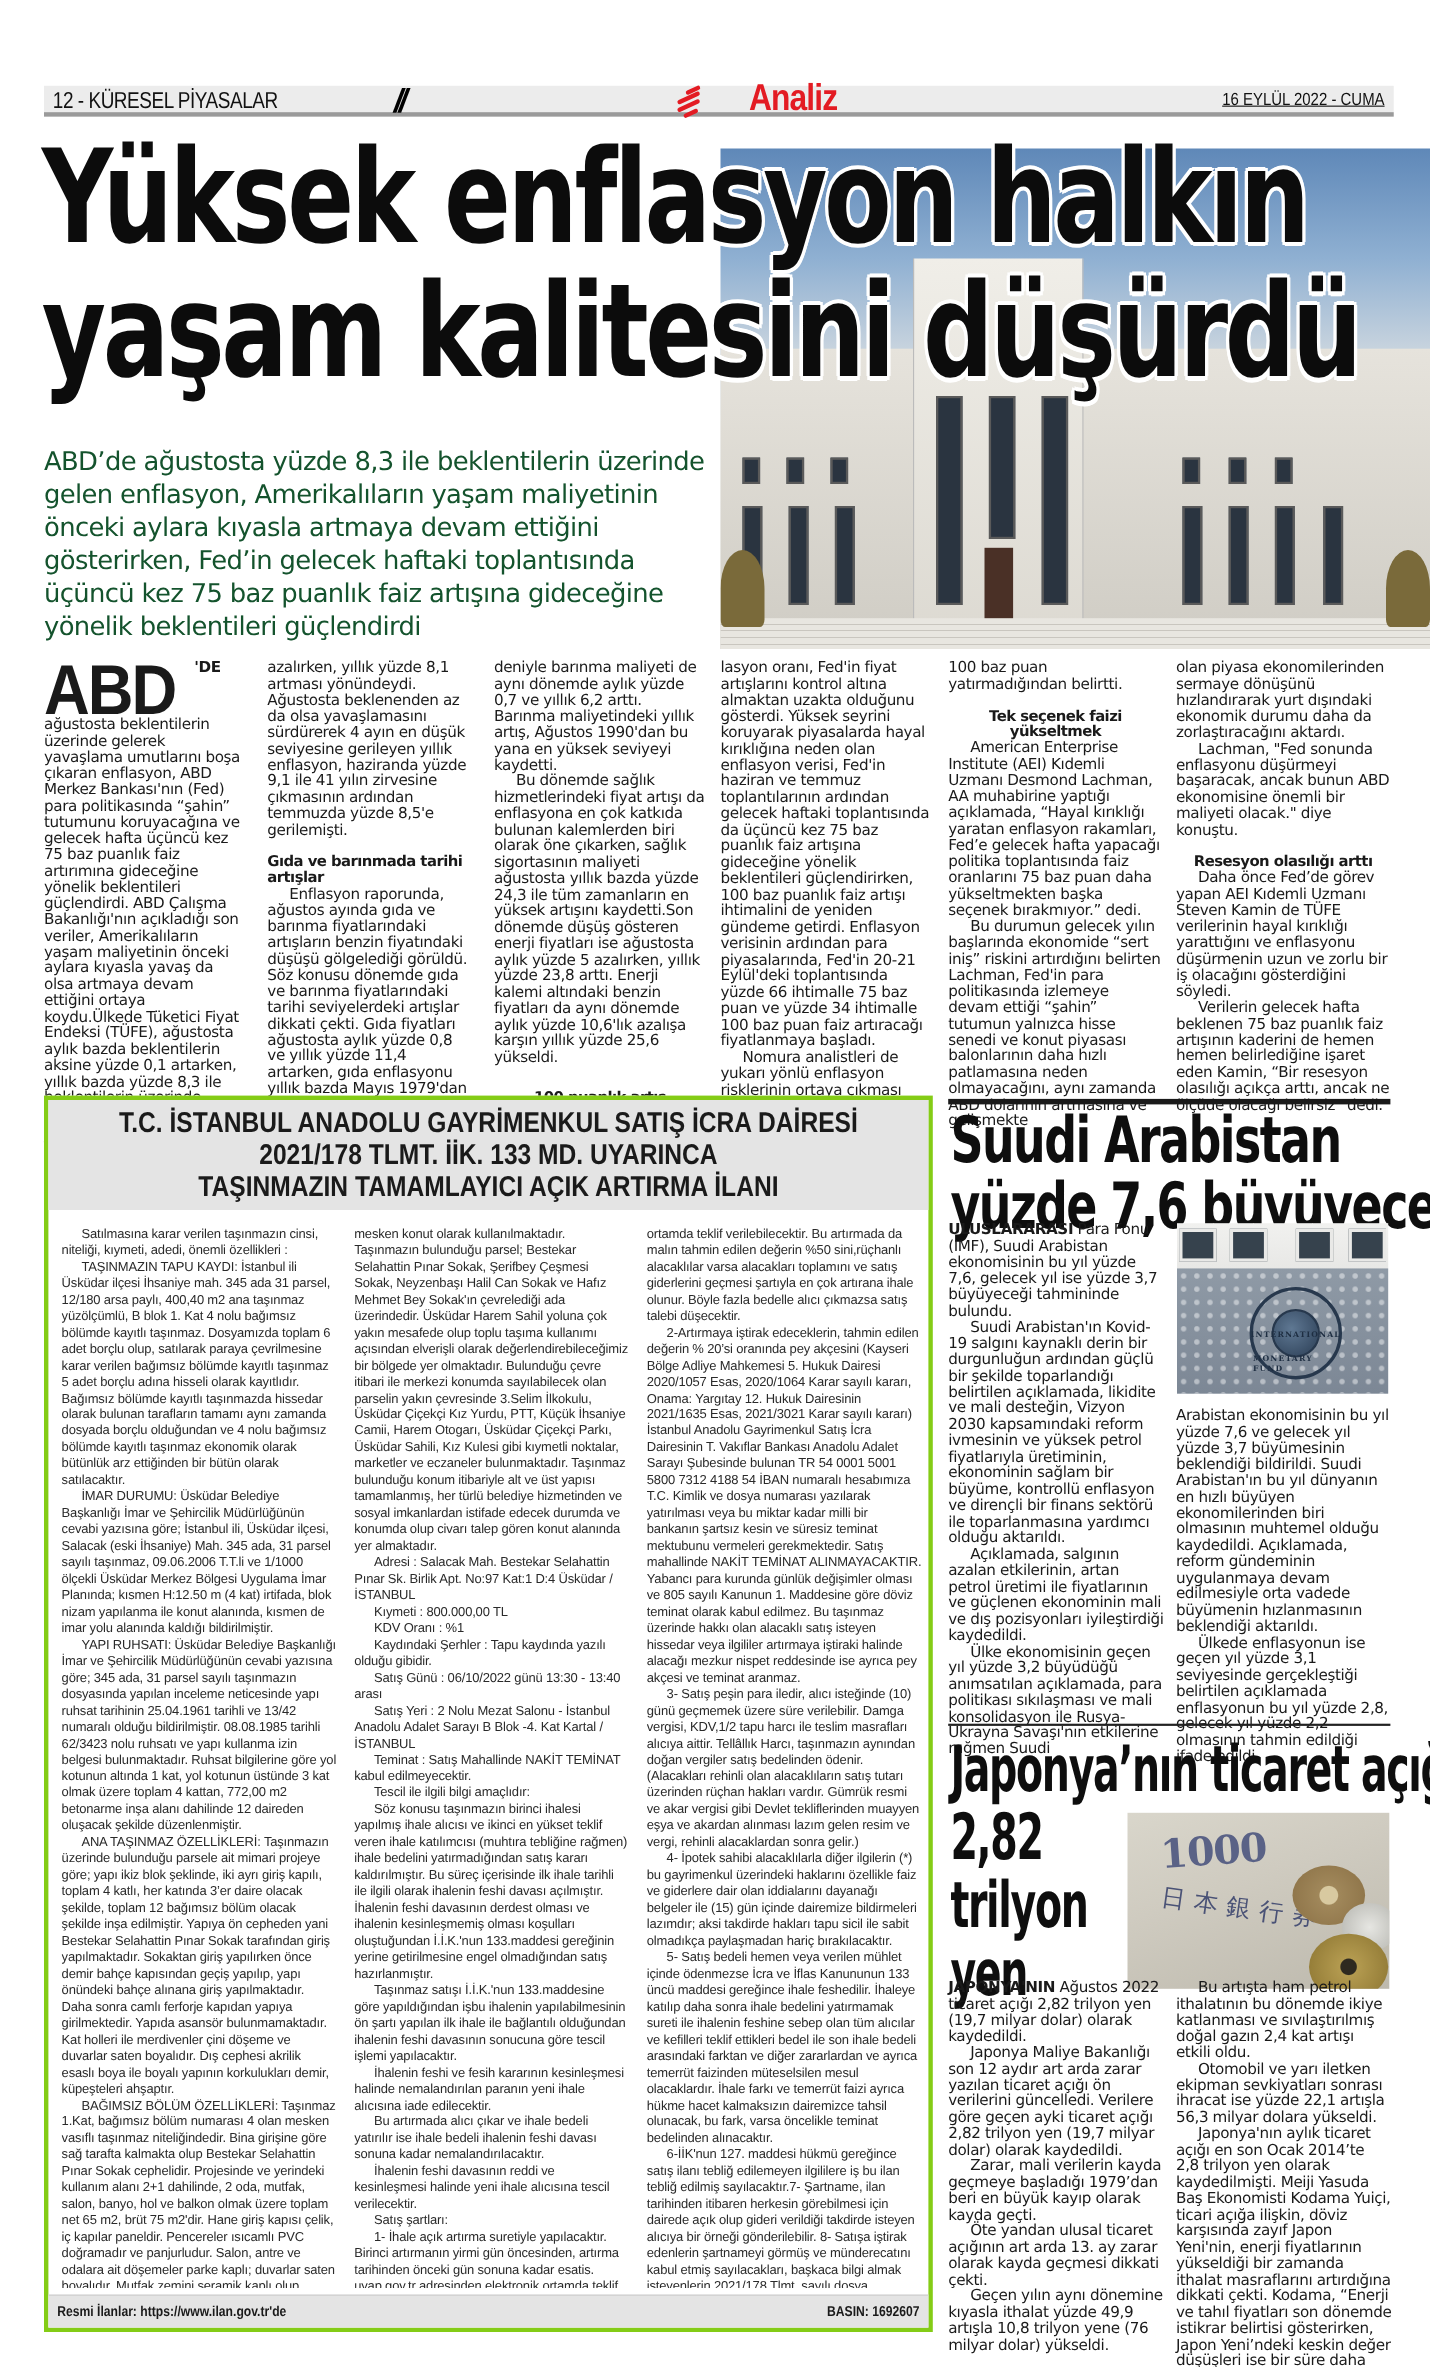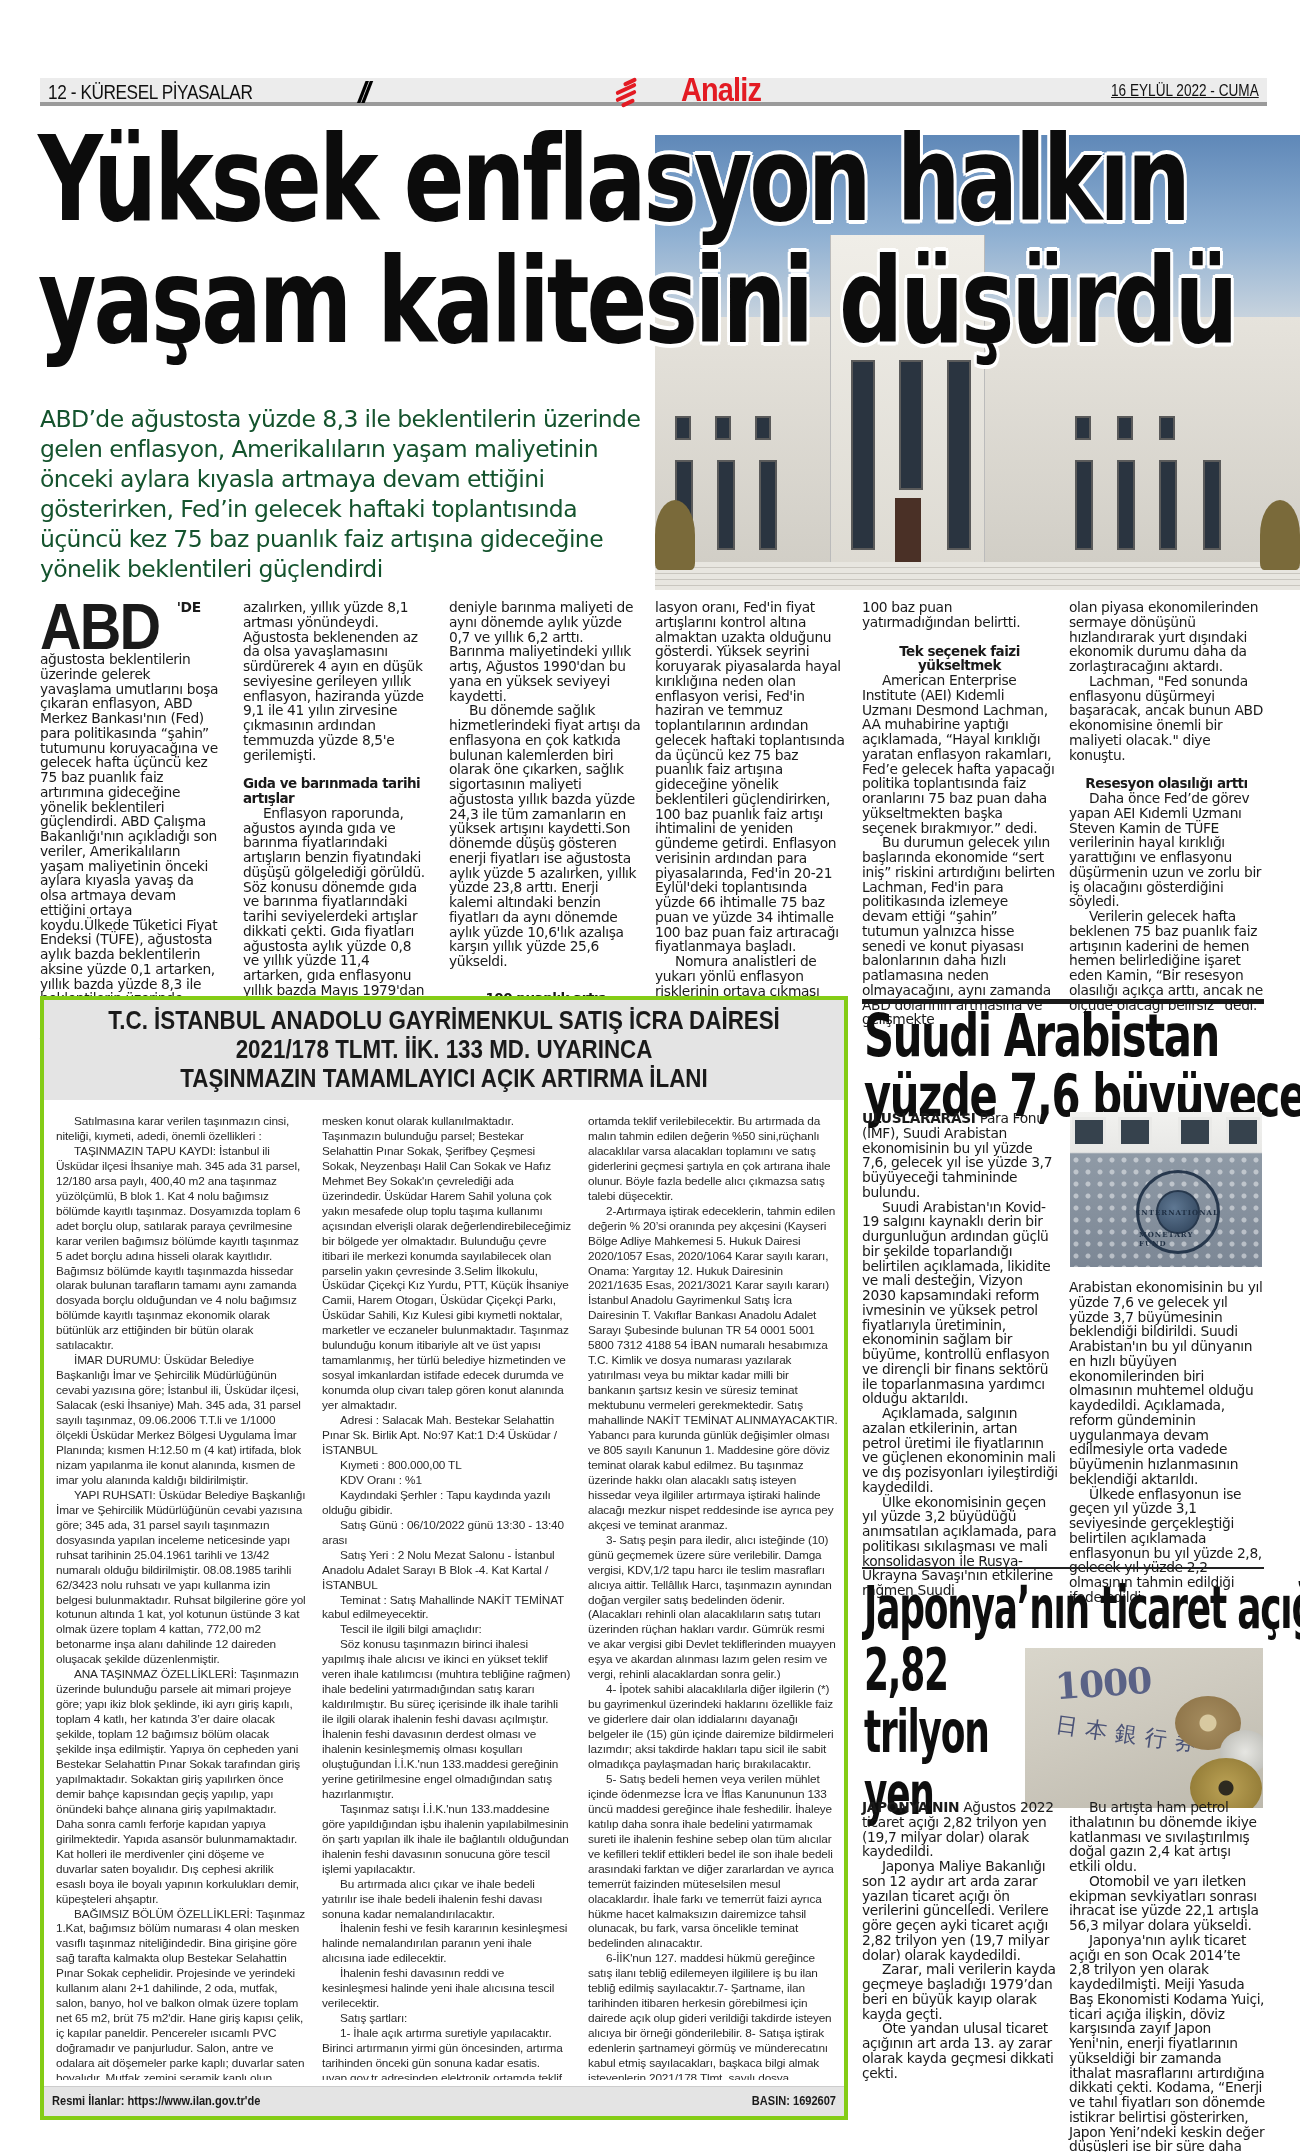--- a/index.html
+++ b/index.html
@@ -185,22 +185,22 @@
         <p>Adresi : Salacak Mah. Bestekar Selahattin Pınar Sk. Birlik Apt. No:97 Kat:1 D:4 Üsküdar / İSTANBUL</p>
         <p>Kıymeti : 800.000,00 TL</p>
         <p>KDV Oranı : %1</p>
         <p>Kaydındaki Şerhler : Tapu kaydında yazılı olduğu gibidir.</p>
         <p>Satış Günü : 06/10/2022 günü 13:30 - 13:40 arası</p>
         <p>Satış Yeri : 2 Nolu Mezat Salonu - İstanbul Anadolu Adalet Sarayı B Blok -4. Kat Kartal / İSTANBUL</p>
         <p>Teminat : Satış Mahallinde NAKİT TEMİNAT kabul edilmeyecektir.</p>
         <p>Tescil ile ilgili bilgi amaçlıdır:</p>
         <p>Söz konusu taşınmazın birinci ihalesi yapılmış ihale alıcısı ve ikinci en yükset teklif veren ihale katılımcısı (muhtıra tebliğine rağmen) ihale bedelini yatırmadığından satış kararı kaldırılmıştır. Bu süreç içerisinde ilk ihale tarihli ile ilgili olarak ihalenin feshi davası açılmıştır. İhalenin feshi davasının derdest olması ve ihalenin kesinleşmemiş olması koşulları oluştuğundan İ.İ.K.'nun 133.maddesi gereğinin yerine getirilmesine engel olmadığından satış hazırlanmıştır.</p>
         <p>Taşınmaz satışı İ.İ.K.'nun 133.maddesine göre yapıldığından işbu ihalenin yapılabilmesinin ön şartı yapılan ilk ihale ile bağlantılı olduğundan ihalenin feshi davasının sonucuna göre tescil işlemi yapılacaktır.</p>
+        <p>İhalenin feshi ve fesih kararının kesinleşmesi halinde nemalandırılan paranın yeni ihale alıcısına iade edilecektir.</p>
         <p>Bu artırmada alıcı çıkar ve ihale bedeli yatırılır ise ihale bedeli ihalenin feshi davası sonuna kadar nemalandırılacaktır.</p>
-        <p>İhalenin feshi ve fesih kararının kesinleşmesi halinde nemalandırılan paranın yeni ihale alıcısına iade edilecektir.</p>
         <p>İhalenin feshi davasının reddi ve kesinleşmesi halinde yeni ihale alıcısına tescil verilecektir.</p>
         <p>Satış şartları:</p>
         <p>1- İhale açık artırma suretiyle yapılacaktır. Birinci artırmanın yirmi gün öncesinden, artırma tarihinden önceki gün sonuna kadar esatis. uyap.gov.tr adresinden elektronik ortamda teklif verilebilecektir. Bu artırmada tahmin edilen değerin %50 sini ve rüçhanlı alacaklılar varsa alacakları toplamını ve satış giderlerini geçmek şartı ile ihale olunur. Birinci artırmada istekli bulunmadığı takdirde elektronik ortamda birinci artırmadan sonraki beşinci günden, ikinci artırma gününden önceki gün sonuna kadar elektronik</p>
       </div>
     <div class="ad-col" id="ad-col-3">
         <p class="noind">ortamda teklif verilebilecektir. Bu artırmada da malın tahmin edilen değerin %50 sini,rüçhanlı alacaklılar varsa alacakları toplamını ve satış giderlerini geçmesi şartıyla en çok artırana ihale olunur. Böyle fazla bedelle alıcı çıkmazsa satış talebi düşecektir.</p>
         <p>2-Artırmaya iştirak edeceklerin, tahmin edilen değerin % 20’si oranında pey akçesini (Kayseri Bölge Adliye Mahkemesi 5. Hukuk Dairesi 2020/1057 Esas, 2020/1064 Karar sayılı kararı, Onama: Yargıtay 12. Hukuk Dairesinin 2021/1635 Esas, 2021/3021 Karar sayılı kararı) İstanbul Anadolu Gayrimenkul Satış İcra Dairesinin T. Vakıflar Bankası Anadolu Adalet Sarayı Şubesinde bulunan TR 54 0001 5001 5800 7312 4188 54 İBAN numaralı hesabımıza T.C. Kimlik ve dosya numarası yazılarak yatırılması veya bu miktar kadar milli bir bankanın şartsız kesin ve süresiz teminat mektubunu vermeleri gerekmektedir. Satış mahallinde NAKİT TEMİNAT ALINMAYACAKTIR. Yabancı para kurunda günlük değişimler olması ve 805 sayılı Kanunun 1. Maddesine göre döviz teminat olarak kabul edilmez. Bu taşınmaz üzerinde hakkı olan alacaklı satış isteyen hissedar veya ilgililer artırmaya iştiraki halinde alacağı mezkur nispet reddesinde ise ayrıca pey akçesi ve teminat aranmaz.</p>
         <p>3- Satış peşin para iledir, alıcı isteğinde (10) günü geçmemek üzere süre verilebilir. Damga vergisi, KDV,1/2 tapu harcı ile teslim masrafları alıcıya aittir. Tellâllık Harcı, taşınmazın aynından doğan vergiler satış bedelinden ödenir. (Alacakları rehinli olan alacaklıların satış tutarı üzerinden rüçhan hakları vardır. Gümrük resmi ve akar vergisi gibi Devlet tekliflerinden muayyen eşya ve akardan alınması lazım gelen resim ve vergi, rehinli alacaklardan sonra gelir.)</p>
         <p>4- İpotek sahibi alacaklılarla diğer ilgilerin (*) bu gayrimenkul üzerindeki haklarını özellikle faiz ve giderlere dair olan iddialarını dayanağı belgeler ile (15) gün içinde dairemize bildirmeleri lazımdır; aksi takdirde hakları tapu sicil ile sabit olmadıkça paylaşmadan hariç bırakılacaktır.</p>
         <p>5- Satış bedeli hemen veya verilen mühlet içinde ödenmezse İcra ve İflas Kanununun 133 üncü maddesi gereğince ihale feshedilir. İhaleye katılıp daha sonra ihale bedelini yatırmamak sureti ile ihalenin feshine sebep olan tüm alıcılar ve kefilleri teklif ettikleri bedel ile son ihale bedeli arasındaki farktan ve diğer zararlardan ve ayrıca temerrüt faizinden müteselsilen mesul olacaklardır. İhale farkı ve temerrüt faizi ayrıca hükme hacet kalmaksızın dairemizce tahsil olunacak, bu fark, varsa öncelikle teminat bedelinden alınacaktır.</p>
@@ -258,19 +258,20 @@
   <div class="coin c1"></div>
   <div class="coin c2"></div>
   <div class="coin c3"></div>
 </div>
 
 <div class="col" style="left:862px;top:1800px;width:196px;">
   <p><span class="lead-word">JAPONYA'NIN</span> <span>Ağustos 2022 ticaret açığı 2,82 trilyon yen (19,7 milyar dolar) olarak kaydedildi.</span></p>
   <p class="ind">Japonya Maliye Bakanlığı son 12 aydır art arda zarar yazılan ticaret açığı ön verilerini güncelledi. Verilere göre geçen ayki ticaret açığı 2,82 trilyon yen (19,7 milyar dolar) olarak kaydedildi.</p>
   <p class="ind">Zarar, mali verilerin kayda geçmeye başladığı 1979’dan beri en büyük kayıp olarak kayda geçti.</p>
   <p class="ind">Öte yandan ulusal ticaret açığının art arda 13. ay zarar olarak kayda geçmesi dikkati çekti.</p>
+  <p class="ind">Geçen yılın aynı dönemine kıyasla ithalat yüzde 49,9 artışla 10,8 trilyon yene (76 milyar dolar) yükseldi.</p>
 </div>
 
 <div class="col" style="left:1069px;top:1800px;width:196px;">
   <p class="ind">Bu artışta ham petrol ithalatının bu dönemde ikiye katlanması ve sıvılaştırılmış doğal gazın 2,4 kat artışı etkili oldu.</p>
   <p class="ind">Otomobil ve yarı iletken ekipman sevkiyatları sonrası ihracat ise yüzde 22,1 artışla 56,3 milyar dolara yükseldi.</p>
   <p class="ind">Japonya'nın aylık ticaret açığı en son Ocak 2014’te 2,8 trilyon yen olarak kaydedilmişti. Meiji Yasuda Baş Ekonomisti Kodama Yuiçi, ticari açığa ilişkin, döviz karşısında zayıf Japon Yeni'nin, enerji fiyatlarının yükseldiği bir zamanda ithalat masraflarını artırdığına dikkati çekti. Kodama, “Enerji ve tahıl fiyatları son dönemde istikrar belirtisi gösterirken, Japon Yeni’ndeki keskin değer düşüşleri ise bir süre daha devam edecek” dedi.</p>
 </div>
 
 </body></html>

